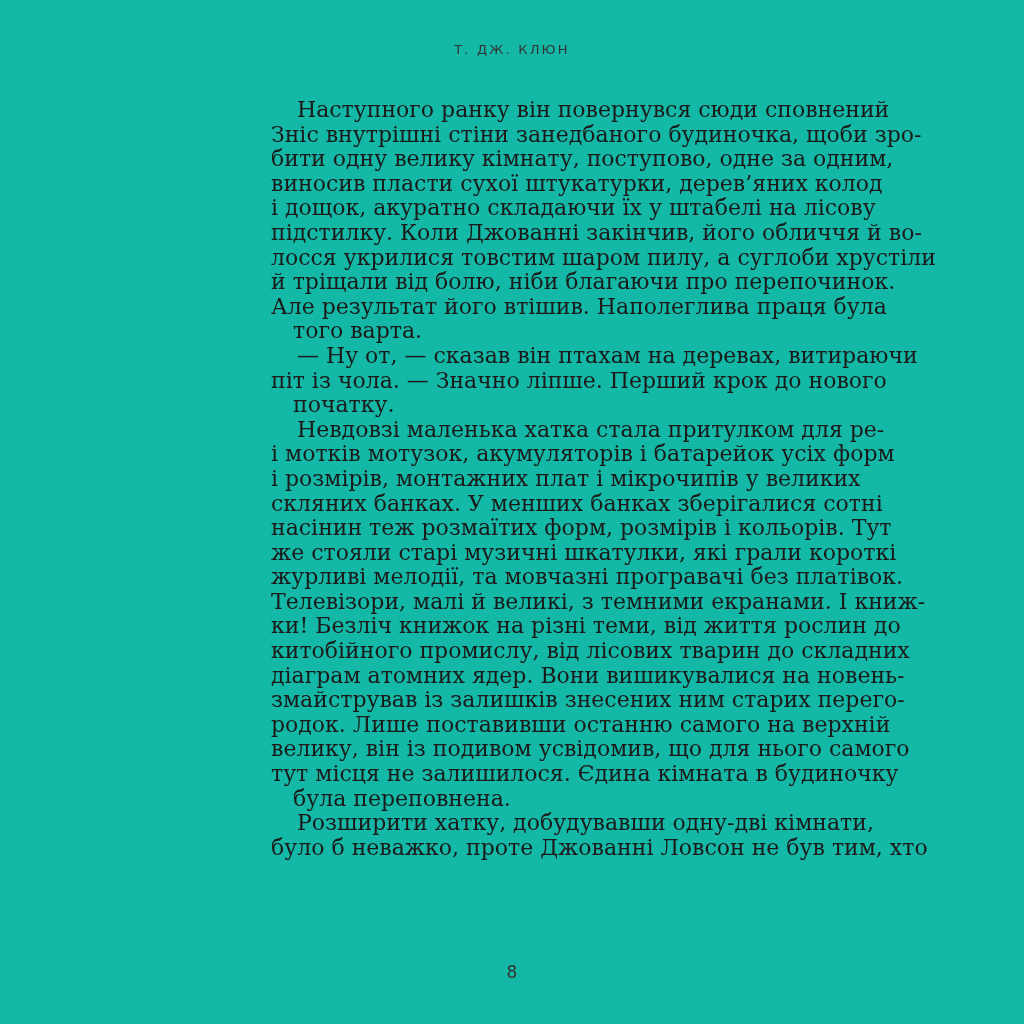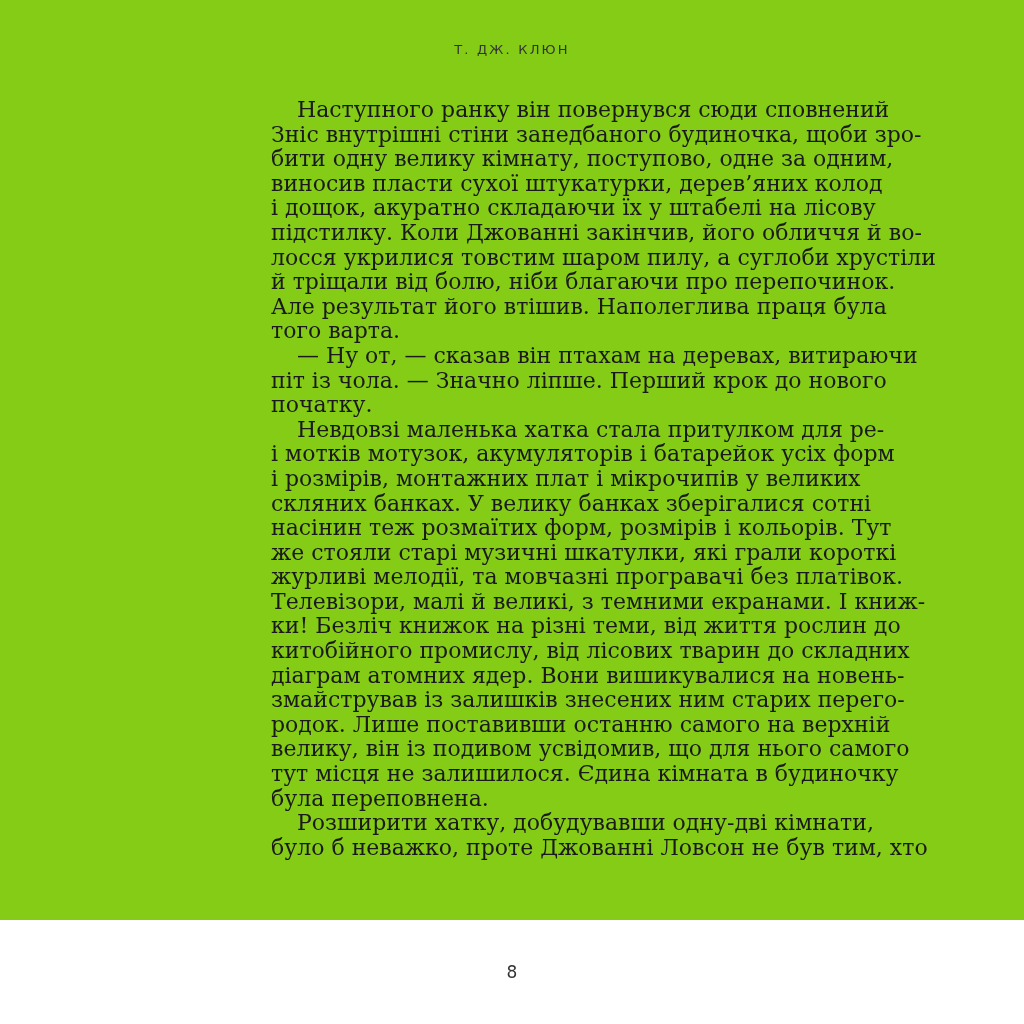--- a/index.html
+++ b/index.html
@@ -1,32 +1,32 @@
 <!DOCTYPE html>
 <html><head>
 <meta charset="utf-8">
 <style>
   html, body { margin: 0; padding: 0; background: #ffffff; }
   body { width: 1024px; height: 1024px; position: relative; overflow: hidden; }
-  .page { position: absolute; left: 0; top: 0; width: 1024px; height: 920px; background: #84cc16; }
+  .page { position: absolute; left: 0; top: 0; width: 1024px; height: 1024px; background: #14b8a6; }
   .running-head {
     position: absolute; top: 42px; left: 0; width: 1024px; text-align: center;
     font-family: "DejaVu Sans", sans-serif; font-size: 13px; letter-spacing: 2.2px;
     color: #333;
   }
   .body-text {
     position: absolute; left: 271px; top: 98px; width: 481px;
     font-family: "DejaVu Serif", serif; font-size: 22px; color: #1a1a1a;
   }
   .line {
     display: block; height: 24.6px; line-height: 24.6px;
     text-align: justify; text-align-last: justify; white-space: nowrap;
   }
   .line.indent { padding-left: 26px; }
-  .line.last { text-align-last: left; }
+  .line.last { text-align-last: left; margin-left: 22px; }
   .folio {
     position: absolute; top: 962px; left: 0; width: 1024px; text-align: center;
     font-family: "DejaVu Sans", sans-serif; font-size: 17px; color: #333;
   }
 </style>
 </head>
 <body>
 
 <div class="page">
   <div class="running-head">Т. ДЖ. КЛЮН</div>
@@ -40,21 +40,21 @@
       <span class="line">лосся укрилися товстим шаром пилу, а суглоби хрустіли</span>
       <span class="line">й тріщали від болю, ніби благаючи про перепочинок.</span>
       <span class="line">Але результат його втішив. Наполеглива праця була</span>
       <span class="line last">того варта.</span>
       <span class="line indent">— Ну от, — сказав він птахам на деревах, витираючи</span>
       <span class="line">піт із чола. — Значно ліпше. Перший крок до нового</span>
       <span class="line last">початку.</span>
       <span class="line indent">Невдовзі маленька хатка стала притулком для ре-</span>
       <span class="line">і мотків мотузок, акумуляторів і батарейок усіх форм</span>
       <span class="line">і розмірів, монтажних плат і мікрочипів у великих</span>
-      <span class="line">скляних банках. У велику банках зберігалися сотні</span>
+      <span class="line">скляних банках. У менших банках зберігалися сотні</span>
       <span class="line">насінин теж розмаїтих форм, розмірів і кольорів. Тут</span>
       <span class="line">же стояли старі музичні шкатулки, які грали короткі</span>
       <span class="line">журливі мелодії, та мовчазні програвачі без платівок.</span>
       <span class="line">Телевізори, малі й великі, з темними екранами. І книж-</span>
       <span class="line">ки! Безліч книжок на різні теми, від життя рослин до</span>
       <span class="line">китобійного промислу, від лісових тварин до складних</span>
       <span class="line">діаграм атомних ядер. Вони вишикувалися на новень-</span>
       <span class="line">змайстрував із залишків знесених ним старих перего-</span>
       <span class="line">родок. Лише поставивши останню самого на верхній</span>
       <span class="line">велику, він із подивом усвідомив, що для нього самого</span>

